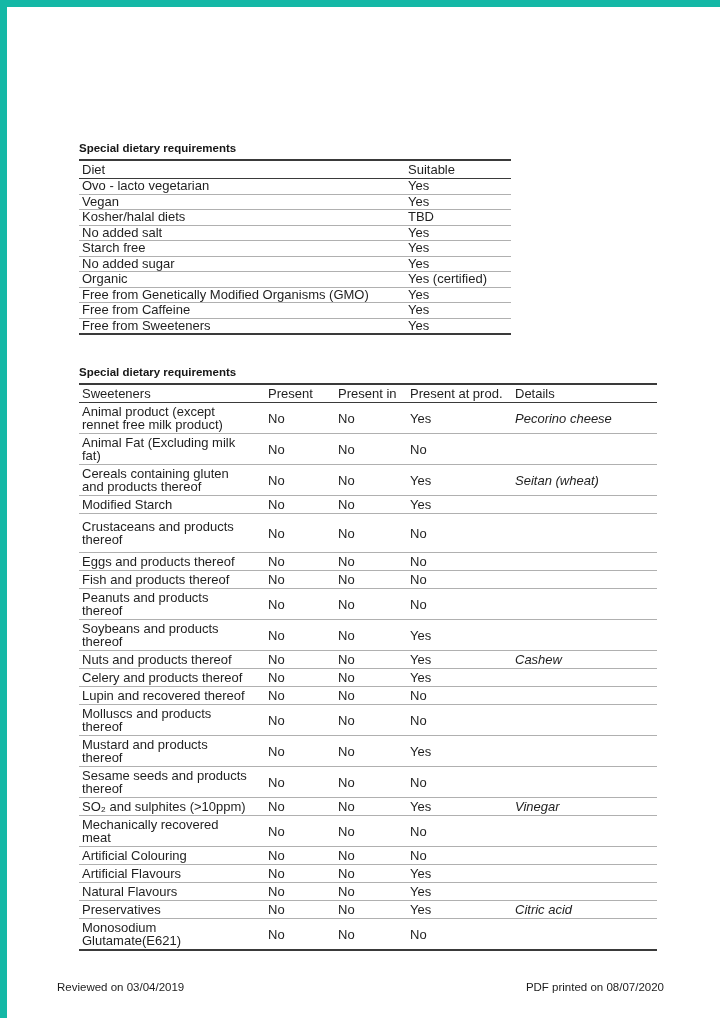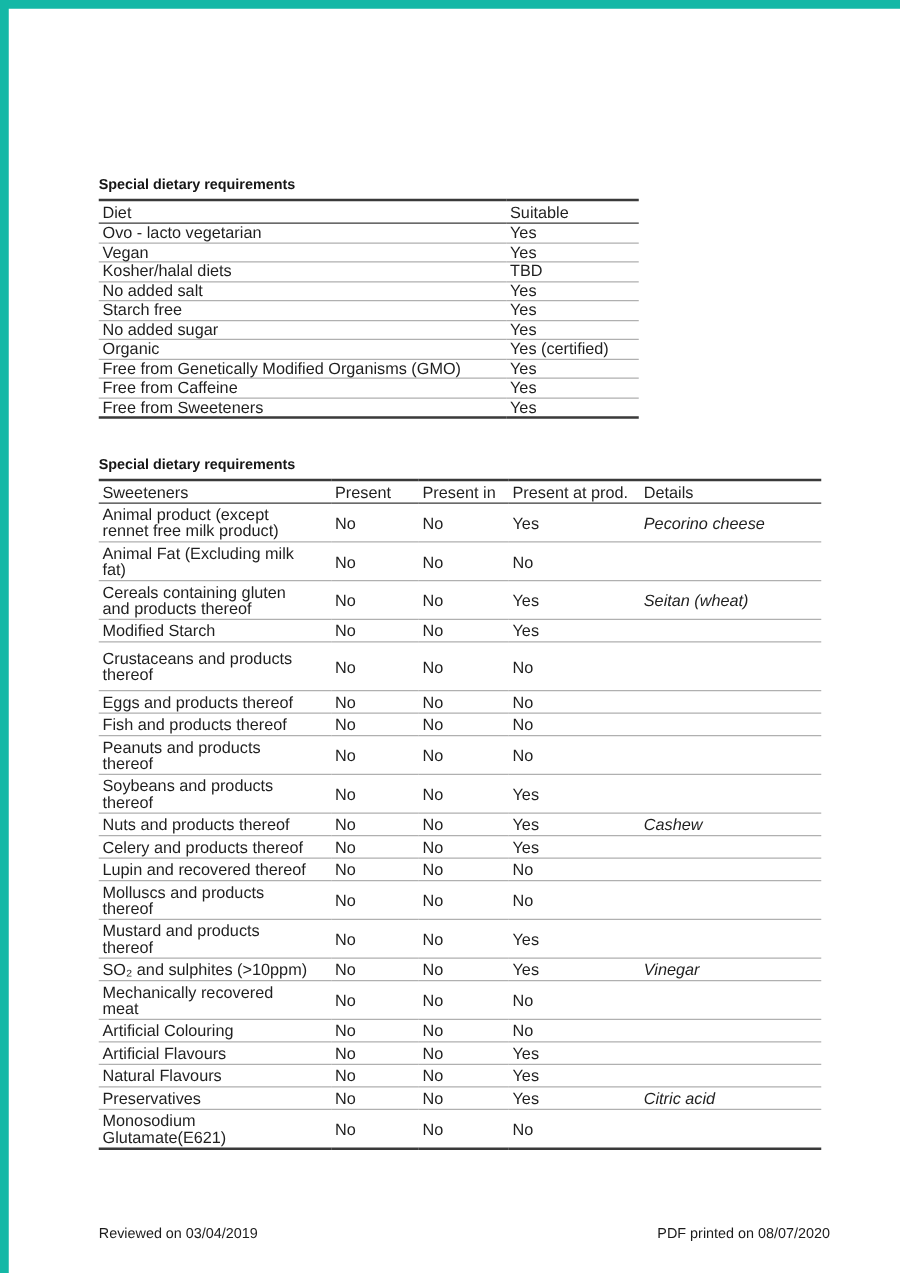--- a/index.html
+++ b/index.html
@@ -45,21 +45,21 @@
     padding: 2px 2px 2px 3px;
   }
   table.t1 td { padding-top: 0; padding-bottom: 1.5px; }
   table.t2 td { padding-top: 2px; padding-bottom: 2px; }
   table.doc-table tbody tr + tr td { border-top: 1px solid #b0b0b0; }
   table.t2 th:first-child, table.t2 td:first-child { padding-right: 14px; }
   table.t2 tr.tall td { padding-top: 6px; padding-bottom: 6px; margin-top: 11px; }
   td.details { font-style: italic; }
   .page-footer {
     position: absolute;
-    left: 72px;
+    left: 50px;
     right: 61px;
     top: 973px;
     display: flex;
     justify-content: space-between;
     font-size: 11.5px;
     line-height: 14px;
     color: #1c1c1c;
   }
 </style>
 </head>
@@ -262,20 +262,27 @@
           </tr>
 
           <tr>
             <td>Mustard and products thereof</td>
             <td>No</td>
             <td>No</td>
             <td>Yes</td>
             <td class="details"></td>
           </tr>
 
+          <tr>
+            <td>Sesame seeds and products thereof</td>
+            <td>No</td>
+            <td>No</td>
+            <td>No</td>
+            <td class="details"></td>
+          </tr>
 
           <tr>
             <td>SO₂ and sulphites (&gt;10ppm)</td>
             <td>No</td>
             <td>No</td>
             <td>Yes</td>
             <td class="details">Vinegar</td>
           </tr>
 
           <tr>

